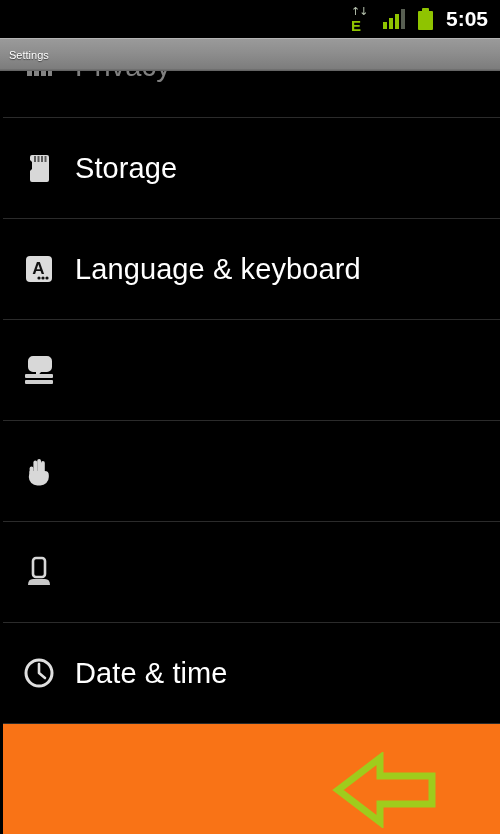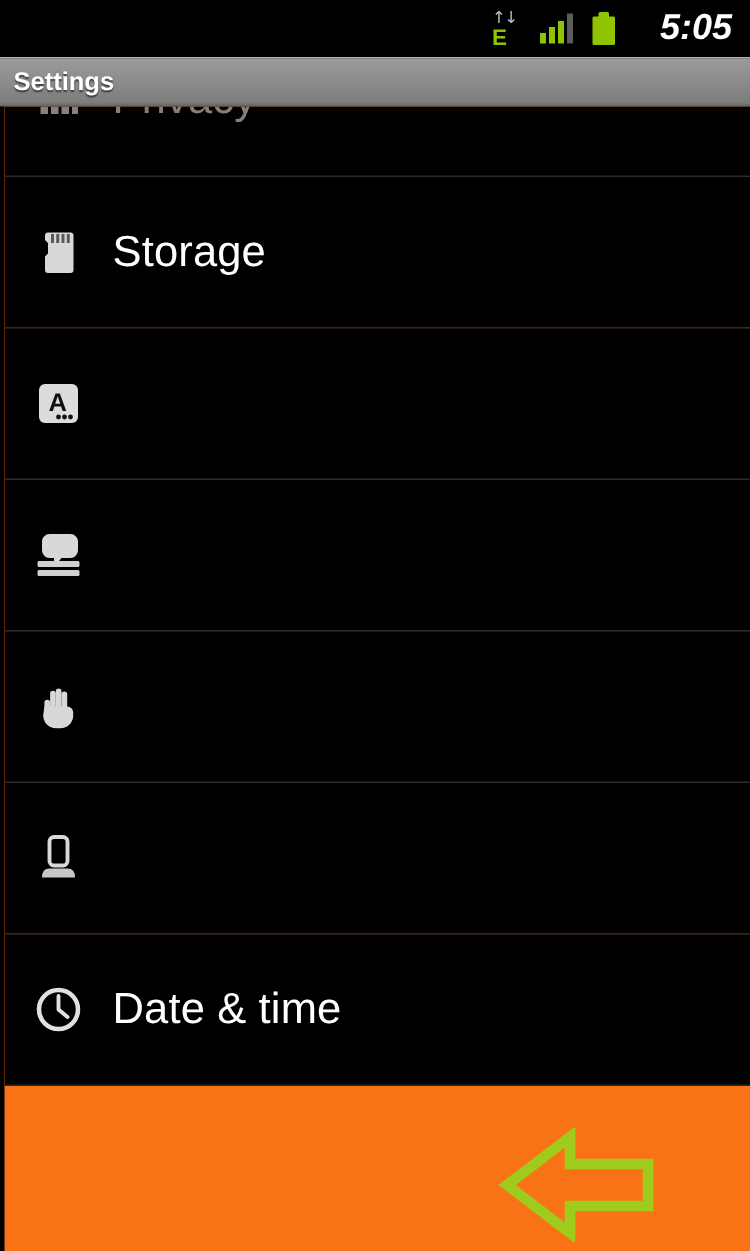--- a/index.html
+++ b/index.html
@@ -55,36 +55,36 @@
     width:15px; height:19px;
     background:#8fc400; border-radius:1px;
   }
   .battery .cap {
     position:absolute; top:0; left:4px;
     width:7px; height:4px;
     background:#8fc400; border-radius:1px 1px 0 0;
   }
 
   .sb-clock {
-    color:#fff; font-size:24px; font-weight:bold;
+    color:#fff; font-size:21px; font-weight:bold;
     font-family:"Liberation Sans", sans-serif;
-    letter-spacing:0px; margin-left:17px;font-style:italic;
+    letter-spacing:0px; margin-left:0;
   }
 
   
   #titlebar {
     position:absolute; top:38px; left:0;
     width:500px; height:33px;
     background:linear-gradient(to bottom,#9a9a9a 0%,#8d8d8d 45%,#7d7d7d 92%,#5e5e5e 100%);
     border-top:1px solid #b4b4b4;
     display:flex; align-items:center;
     z-index:20;
   }
   #titlebar .title {
-    color:#ffffff; font-size:17px; font-weight:bold;
+    color:#ffffff; font-size:11px; font-weight:normal;
     padding-left:9px;
     text-shadow:0 1px 1px rgba(0,0,0,0.55);
   }
 
   
   #list {
     position:absolute; top:71px; left:3px;
     width:500px; height:763px;
     background:#f97316;
     overflow:hidden;
@@ -191,20 +191,21 @@
     <div class="row">
       <span class="icon-wrap">
         <svg class="ic" viewBox="0 0 36 36" aria-hidden="true">
           <rect x="5" y="5" width="26" height="26" rx="4" fill="#dcdcdc"></rect>
           <text x="17.5" y="23" font-family="Liberation Sans, sans-serif" font-size="17" font-weight="bold" fill="#111" text-anchor="middle">A</text>
           <circle cx="22" cy="27" r="1.6" fill="#111"></circle>
           <circle cx="26" cy="27" r="1.6" fill="#111"></circle>
           <circle cx="18" cy="27" r="1.6" fill="#111"></circle>
         </svg>
       </span>
+      <span class="label">Language &amp; keyboard</span>
     </div>
 
     <div class="row">
       <span class="icon-wrap">
         <svg class="ic" viewBox="0 0 36 36" aria-hidden="true">
           <path d="M12 4 h14 a5 5 0 0 1 5 5 v6 a5 5 0 0 1 -5 5 h-6 l-5 6 v-6 h-3 a5 5 0 0 1 -5 -5 v-6 a5 5 0 0 1 5 -5 z" fill="#d8d8d8"></path>
           <rect x="4" y="22" width="28" height="4" rx="1" fill="#d0d0d0"></rect>
           <rect x="4" y="28" width="28" height="4" rx="1" fill="#d0d0d0"></rect>
         </svg>
       </span>

